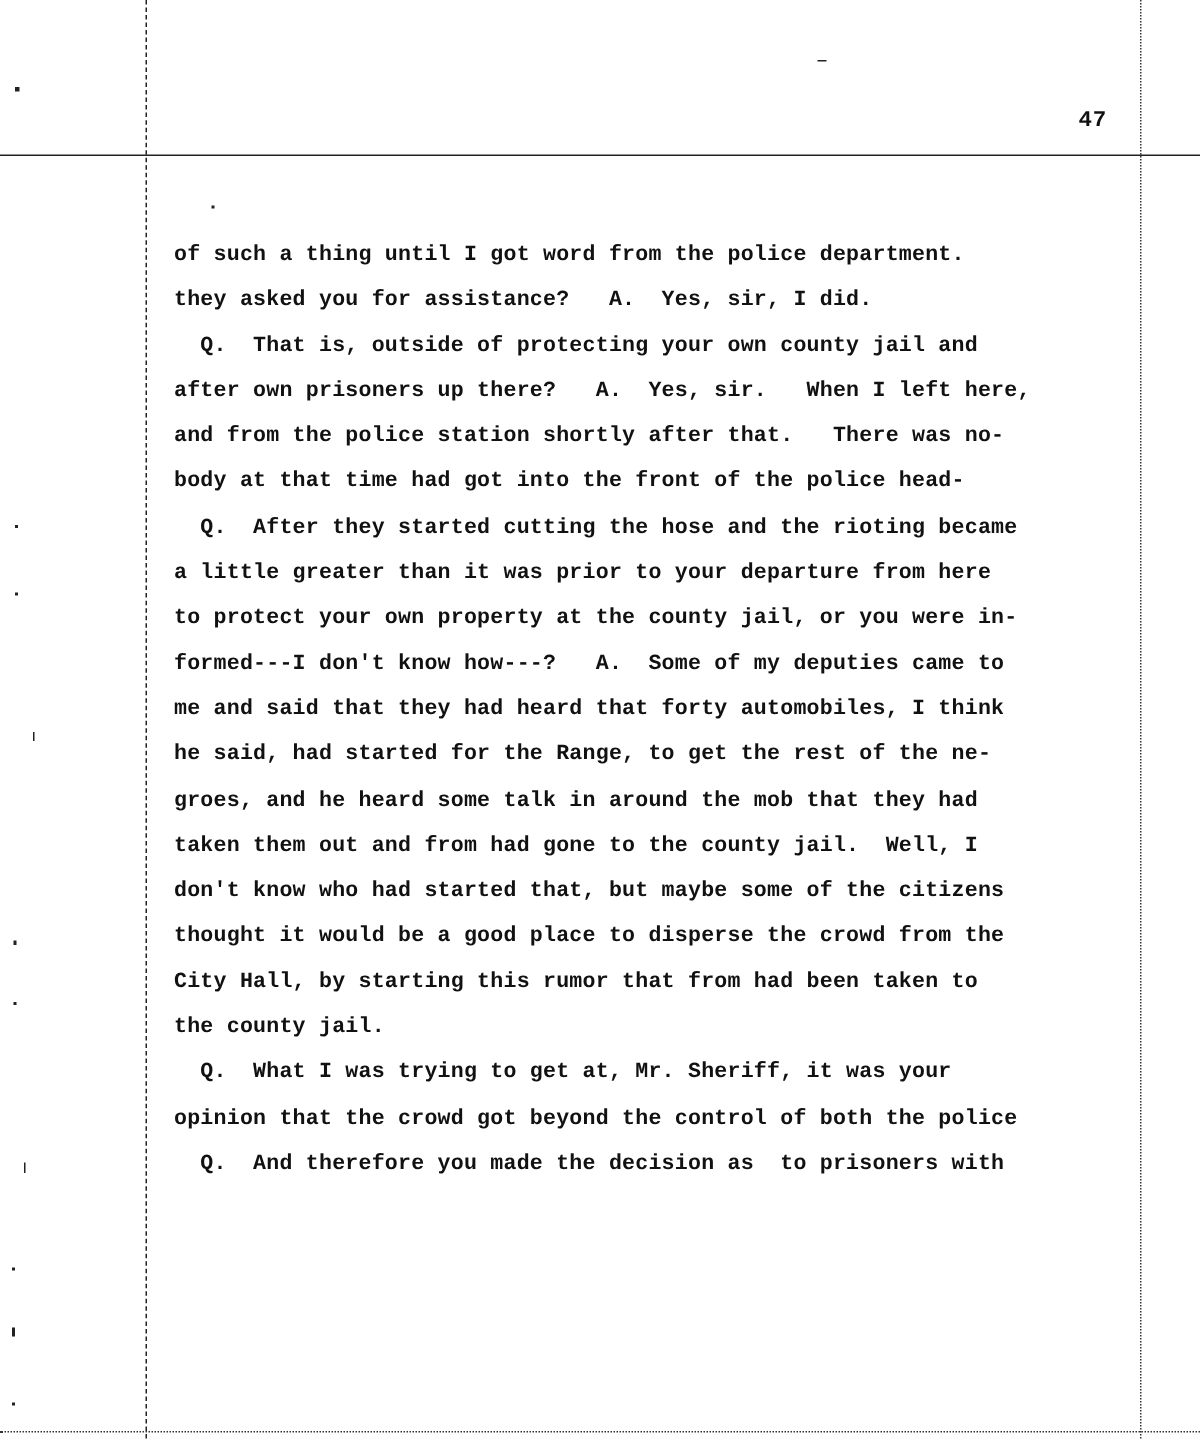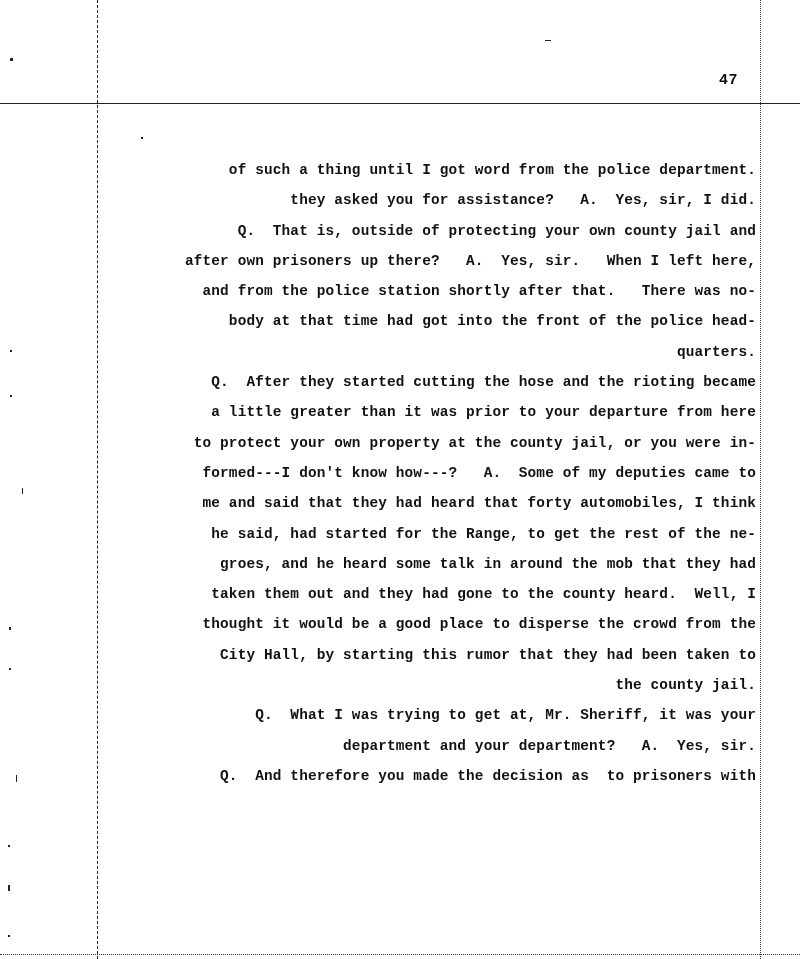--- a/index.html
+++ b/index.html
@@ -55,21 +55,20 @@
     .speck {
       position: absolute;
       width: 3px; height: 3px;
       background: #222;
     }
     .body-text {
       position: absolute;
       left: 116px;
       top: 155px;
       width: 640px;
-      text-align: right;
     }
     .line {
       height: 30.3px;
       line-height: 30.3px;
       font-size: 14.4px;
       font-weight: bold;
       white-space: pre;
       letter-spacing: 0.15px;
     }
   </style>
@@ -98,30 +97,30 @@
 
   <div class="page-number">47</div>
 
   <div class="body-text">
     <div class="line">of such a thing until I got word from the police department.</div>
     <div class="line">they asked you for assistance?   A.  Yes, sir, I did.</div>
     <div class="line">  Q.  That is, outside of protecting your own county jail and</div>
     <div class="line">after own prisoners up there?   A.  Yes, sir.   When I left here,</div>
     <div class="line">and from the police station shortly after that.   There was no-</div>
     <div class="line">body at that time had got into the front of the police head-</div>
-    <div class="line">quarters.</div>
     <div class="line">  Q.  After they started cutting the hose and the rioting became</div>
     <div class="line">a little greater than it was prior to your departure from here</div>
     <div class="line">to protect your own property at the county jail, or you were in-</div>
     <div class="line">formed---I don't know how---?   A.  Some of my deputies came to</div>
     <div class="line">me and said that they had heard that forty automobiles, I think</div>
     <div class="line">he said, had started for the Range, to get the rest of the ne-</div>
     <div class="line">groes, and he heard some talk in around the mob that they had</div>
-    <div class="line">taken them out and they had gone to the county heard.  Well, I</div>
+    <div class="line">taken them out and from had gone to the county jail.  Well, I</div>
+    <div class="line">don't know who had started that, but maybe some of the citizens</div>
     <div class="line">thought it would be a good place to disperse the crowd from the</div>
-    <div class="line">City Hall, by starting this rumor that they had been taken to</div>
+    <div class="line">City Hall, by starting this rumor that from had been taken to</div>
     <div class="line">the county jail.</div>
     <div class="line">  Q.  What I was trying to get at, Mr. Sheriff, it was your</div>
-    <div class="line">department and your department?   A.  Yes, sir.</div>
+    <div class="line">opinion that the crowd got beyond the control of both the police</div>
     <div class="line">  Q.  And therefore you made the decision as  to prisoners with</div>
   </div>
 
 </div>
 
 </body></html>

